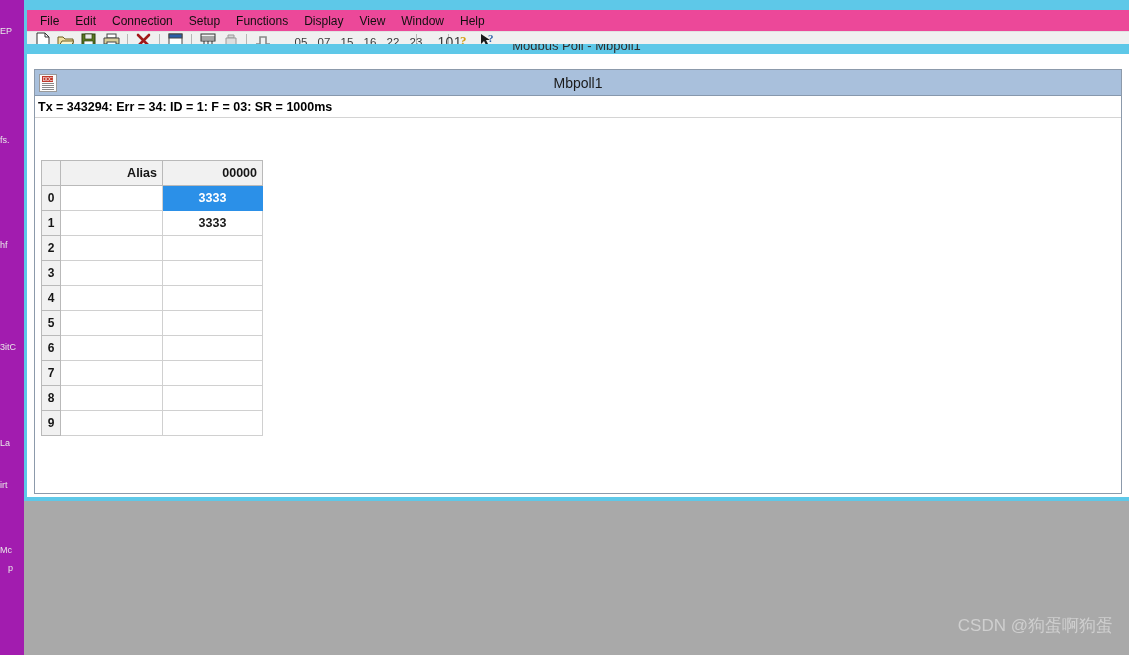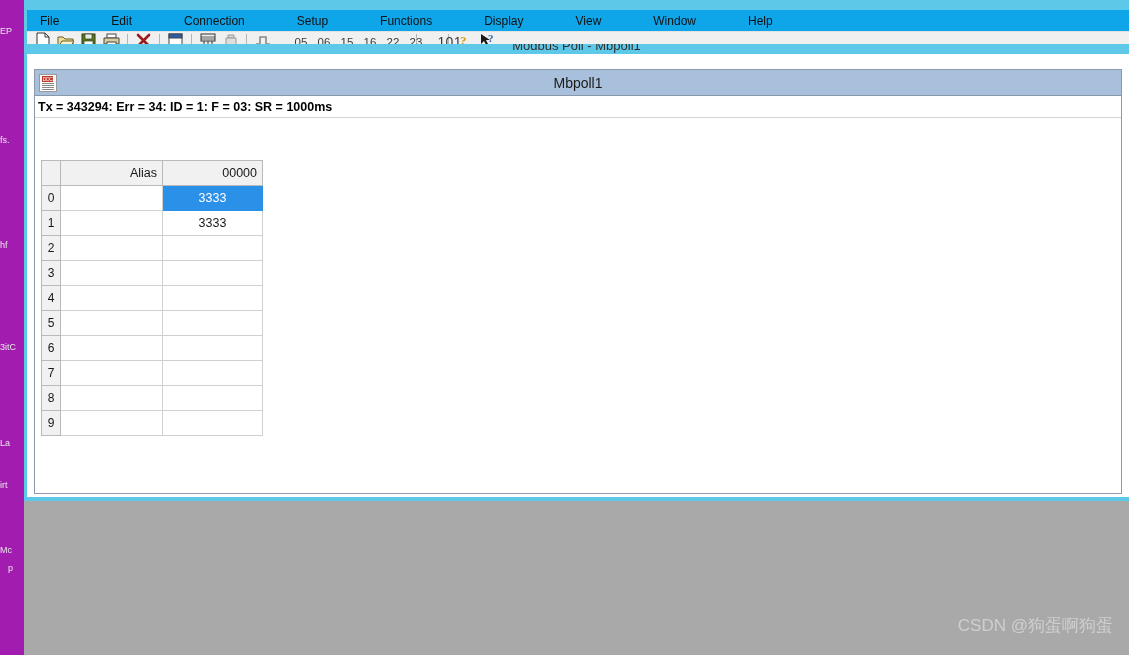--- a/index.html
+++ b/index.html
@@ -39,25 +39,24 @@
   #app-window {
     position: absolute; left: 27px; top: 10px;
     width: 1102px; height: 487px;
     background: #f0f0f0;
     z-index: 10;
   }
 
   #menubar {
     position: absolute; left: 0; top: 0;
     width: 100%; height: 22px;
-    background: #0ea5e9;
+    background: #ec4899;
     border-bottom: 1px solid #e2e2e2;
     display: flex; align-items: center;
     padding-left: 5px;
-    gap: 36px;
   }
   .menu-item {
     font-size: 12px; color: #101010;
     padding: 2px 8px; cursor: default;
     font-family: "Liberation Sans", sans-serif;
   }
 
   #toolbar {
     position: absolute; left: 0; top: 22px;
     width: 100%; height: 21px;
@@ -143,21 +142,21 @@
   #grid {
     position: absolute; left: 6px; top: 90px;
     border-collapse: collapse;
     font-size: 12.5px;
     font-family: "Liberation Sans", sans-serif;
   }
   #grid td, #grid th {
     border: 1px solid #d0d0d0;
     height: 25px;
     padding: 0 5px;
-    font-weight: normal;
+    font-weight: bold;
   }
   .hdr-corner {
     width: 19px; background: #f1f1f1; border: 1px solid #b9b9b9 !important;
   }
   .hdr-cell {
     background: #f1f1f1;
     border: 1px solid #b9b9b9 !important;
     text-align: right;
     color: #161616;
     font-size: 12.5px;
@@ -376,21 +375,21 @@
         <svg width="16" height="13" viewBox="0 0 16 13">
           <path d="M1 10 h4 v-7 h6 v7 h4" fill="none" stroke="#888" stroke-width="1.6"></path>
         </svg>
       </span>
     </div>
 
     <div class="tb-btn">
       <span class="tb-txt">05</span>
     </div>
     <div class="tb-btn">
-      <span class="tb-txt">06</span>
+      <span class="tb-txt">07</span>
     </div>
     <div class="tb-btn">
       <span class="tb-txt">15</span>
     </div>
     <div class="tb-btn">
       <span class="tb-txt">16</span>
     </div>
     <div class="tb-btn">
       <span class="tb-txt">22</span>
     </div>

